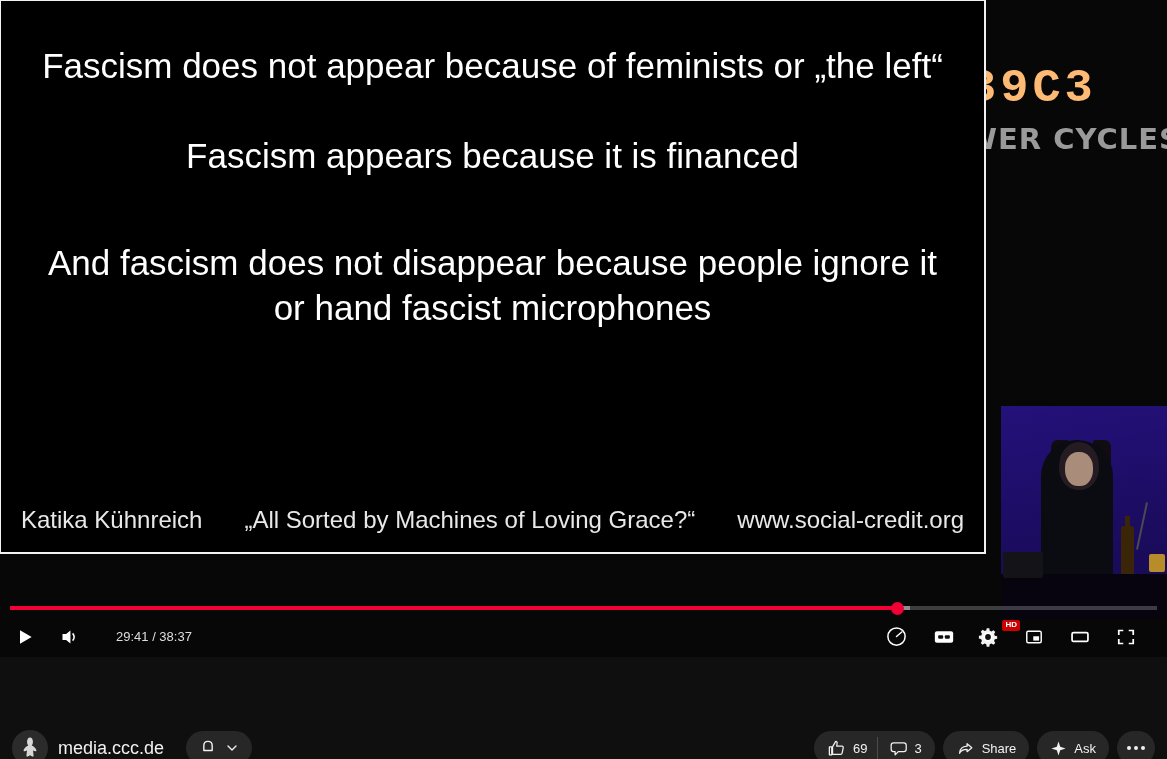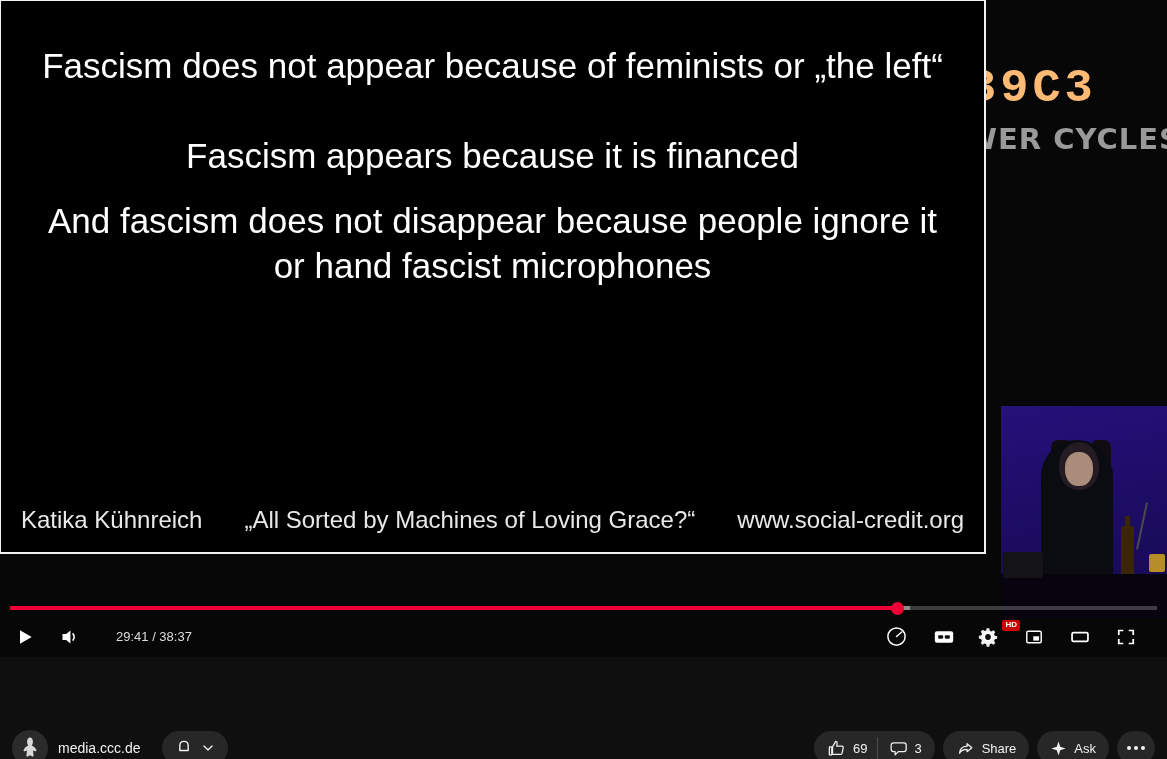--- a/index.html
+++ b/index.html
@@ -68,21 +68,21 @@
     display: flex; flex-direction: column; justify-content: flex-start;
     padding: 20px 40px 0 40px;
   }
   .slide-line {
     color: #ffffff; text-align: center;
     font-family: "Liberation Sans", sans-serif;
     font-size: 35px; line-height: 45px; font-weight: 400;
   }
   .slide-p1 { margin-top: 6px; }
   .slide-p2 { margin-top: 45px; }
-  .slide-p3 { margin-top: 20px; }
+  .slide-p3 { margin-top: 62px; }
   .slide-footer {
     position: absolute; left: 0; bottom: 18px; width: 100%;
     display: flex; justify-content: center; gap: 42px;
     padding: 0 36px;
     color: #e8e8e8; font-size: 24px;
     font-family: "Liberation Sans", sans-serif;
   }
   .slide-footer span { white-space: nowrap; }
 
   
@@ -138,21 +138,21 @@
   .action-row {
     position: absolute; left: 0; top: 66px; width: 1167px; height: 40px;
     display: flex; align-items: center; padding: 0 12px;
   }
   .channel { display: flex; align-items: center; gap: 10px; }
   .avatar {
     width: 36px; height: 36px; border-radius: 50%;
     background: #2b2b2b; display: flex; align-items: center; justify-content: center;
     overflow: hidden; flex: none;
   }
-  .channel-name { color: #f1f1f1; font-size: 14px; white-space: nowrap; }
+  .channel-name { color: #f1f1f1; font-size: 18px; white-space: nowrap; }
   .subscribed-btn {
     margin-left: 22px; height: 34px; border-radius: 17px; background: #272727;
     display: flex; align-items: center; gap: 6px; padding: 0 12px; cursor: pointer;
   }
   .right-actions { margin-left: auto; display: flex; align-items: center; gap: 8px; }
   .pill {
     height: 34px; border-radius: 17px; background: #272727;
     display: flex; align-items: center; gap: 7px; padding: 0 13px;
     color: #f1f1f1; font-size: 13px; cursor: pointer; white-space: nowrap;
   }

